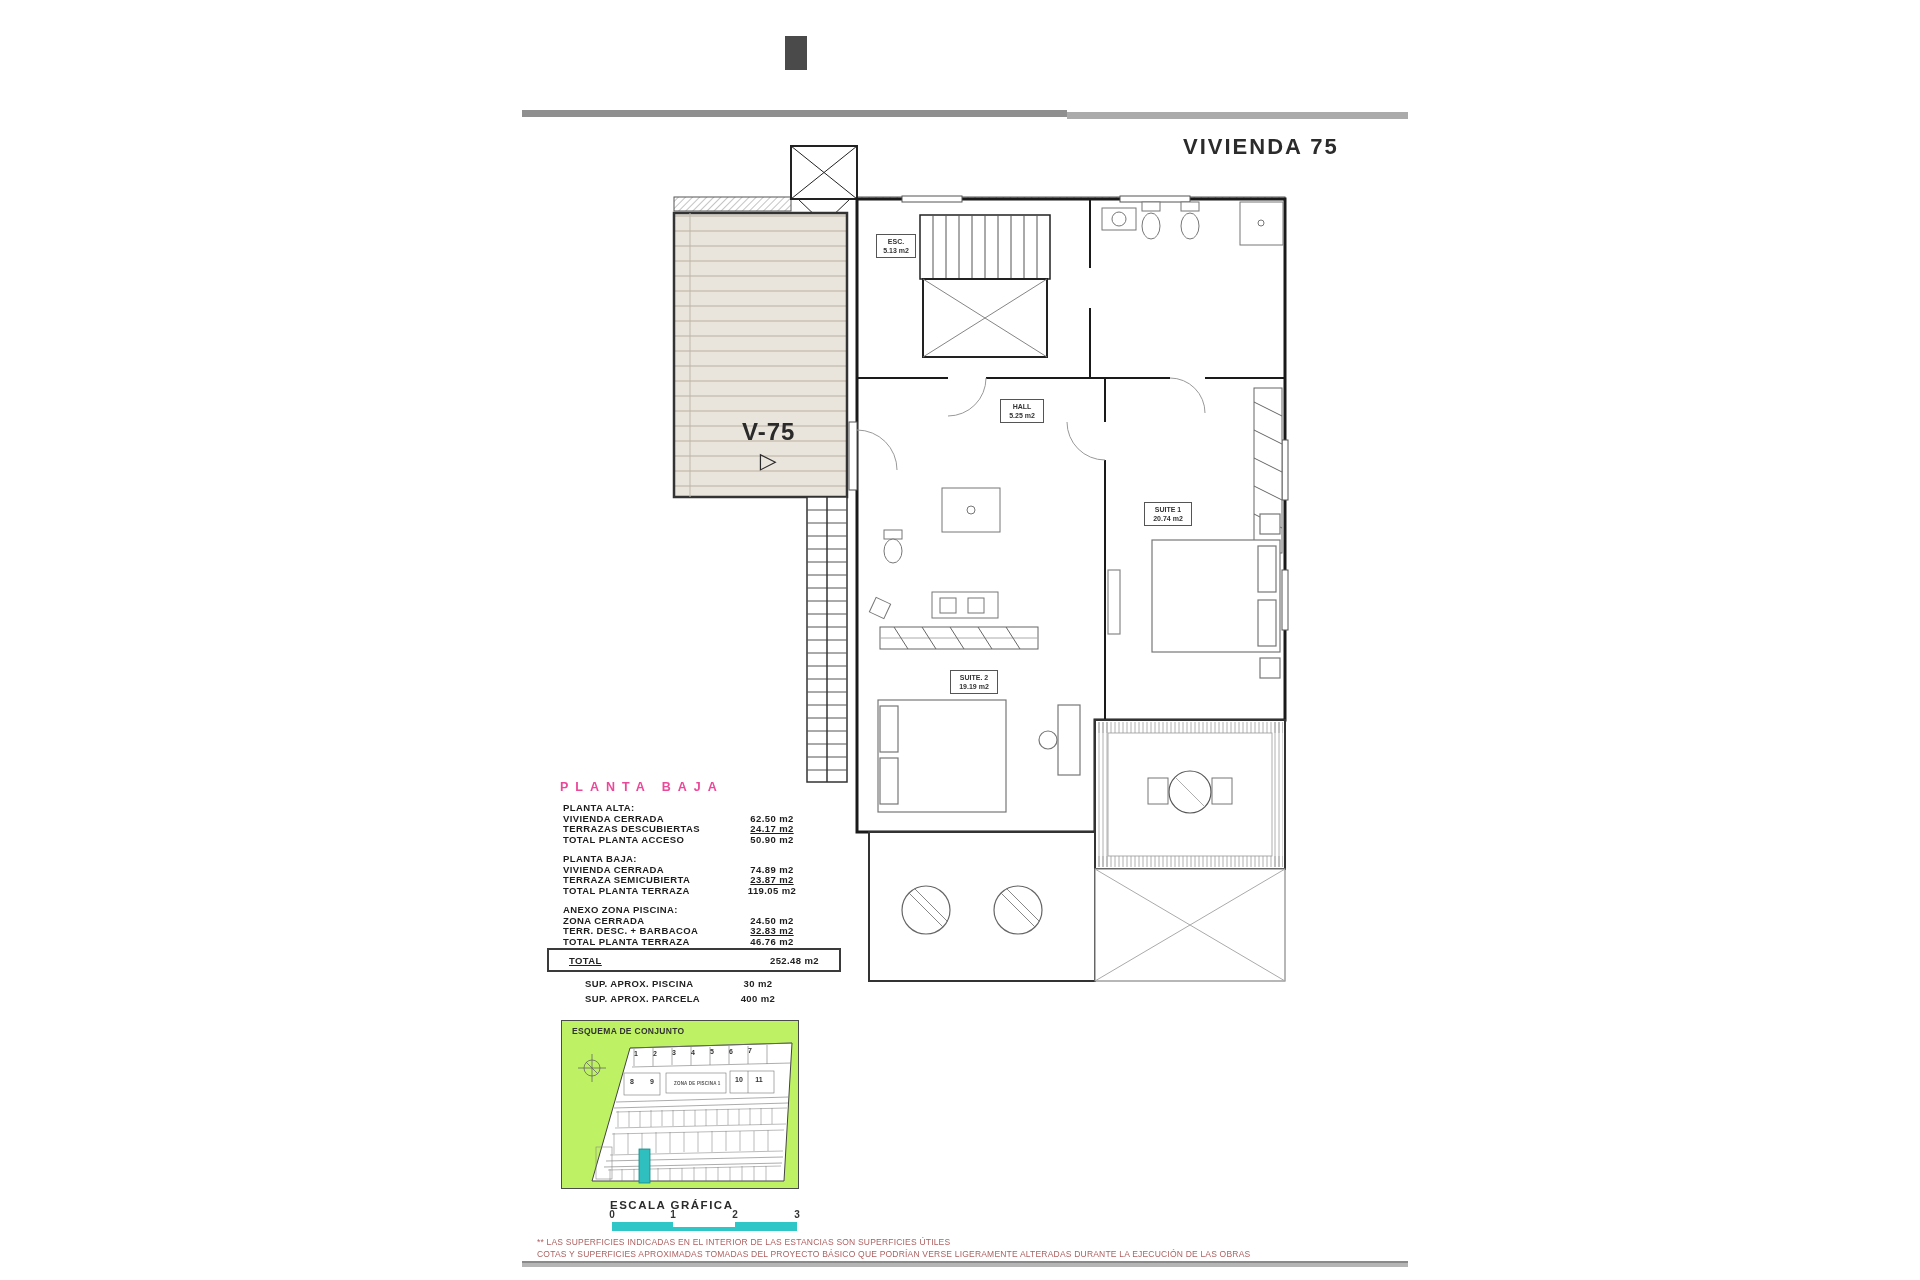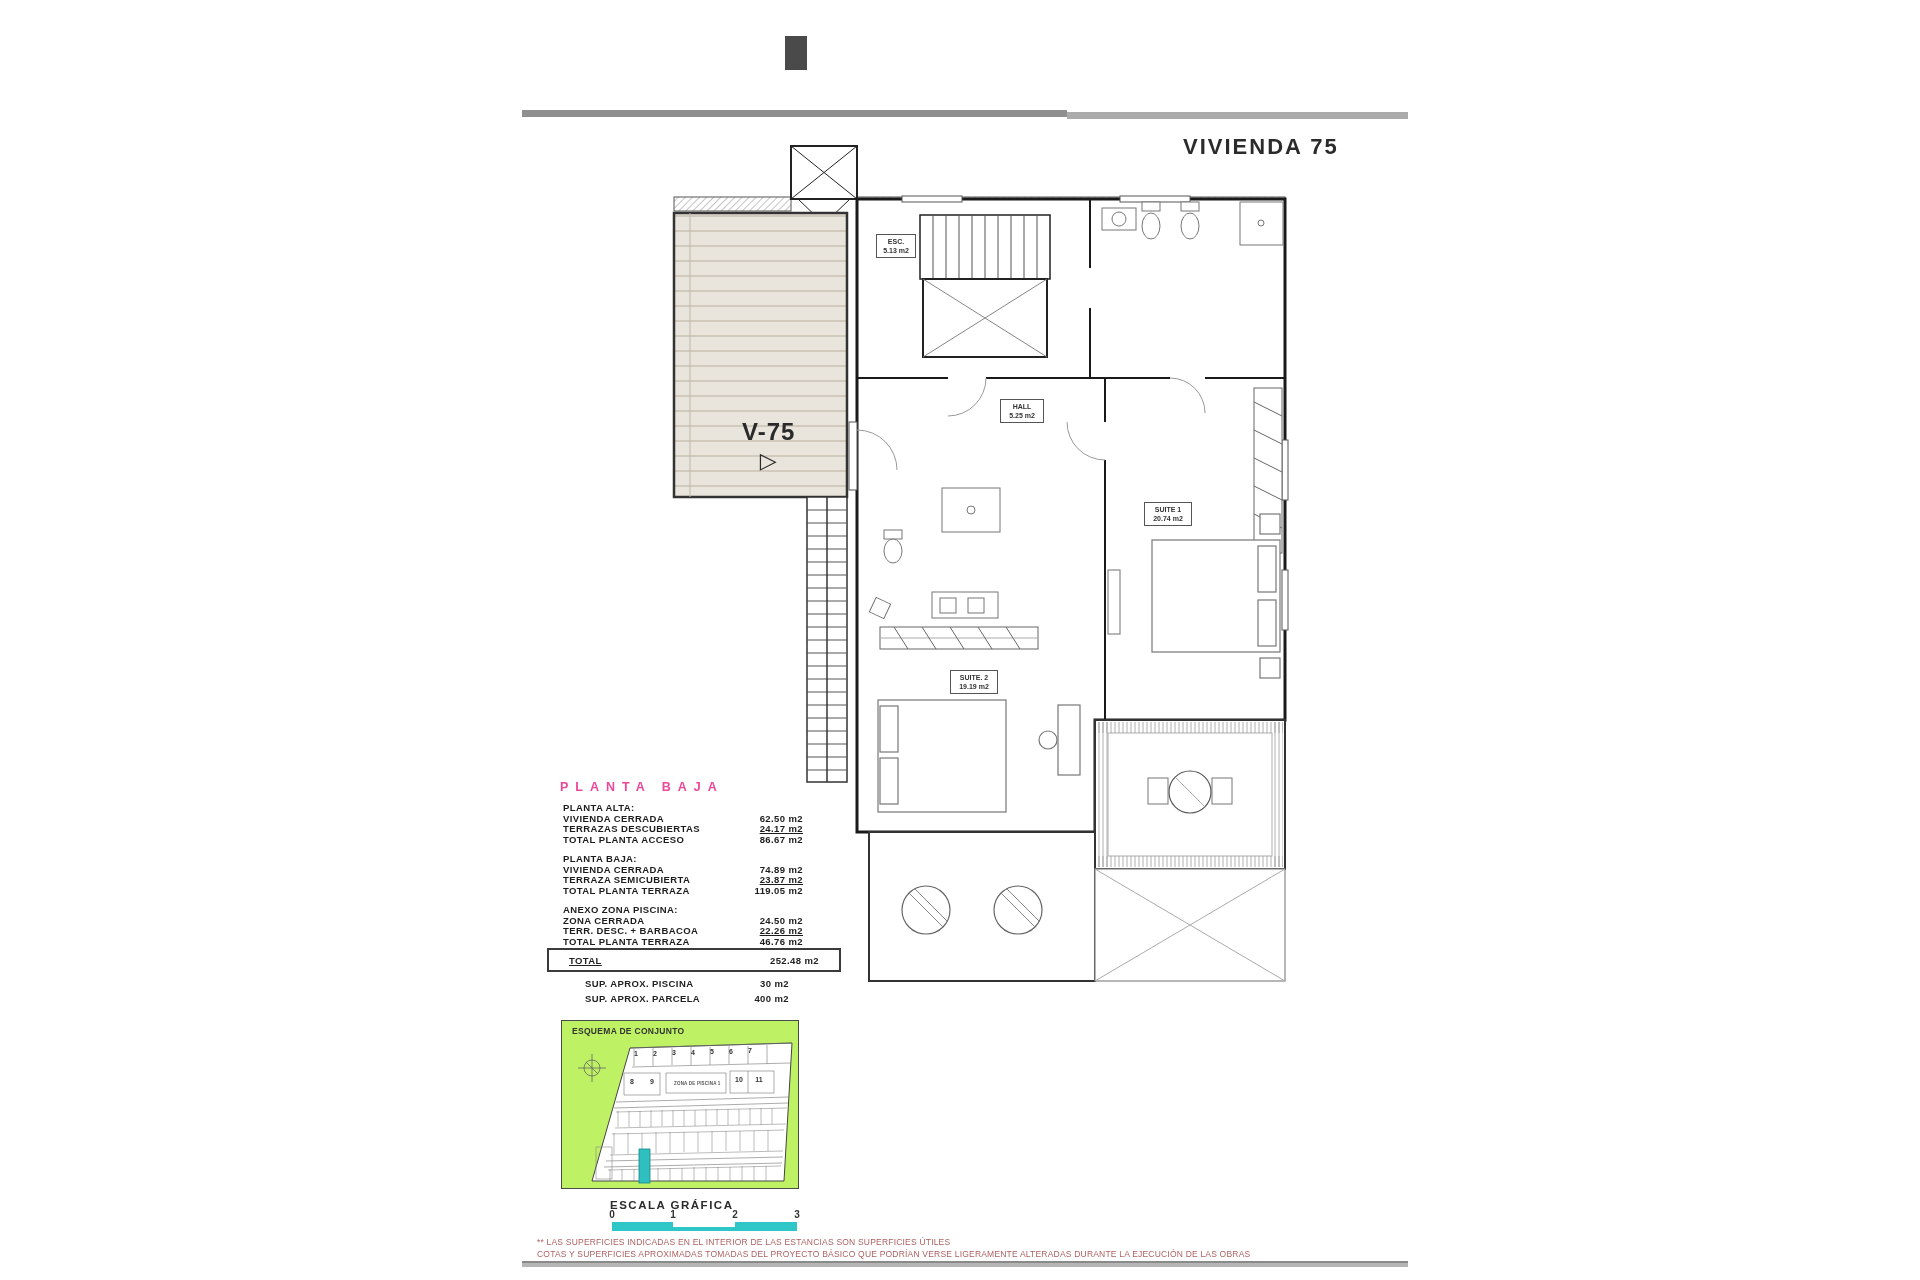--- a/index.html
+++ b/index.html
@@ -23,21 +23,21 @@
        letter-spacing:1px;z-index:5;display:flex;align-items:center;gap:2px;flex-direction:column;}
   .v75 .tri{font-size:22px;font-weight:400;}
 
   
   .table-wrap{position:absolute;left:545px;top:780px;width:258px;font-weight:700;color:#1c1c1c;}
   .t-heading{font-size:12.5px;font-weight:700;letter-spacing:7px;color:#ec4899;margin:0 0 9px 15px;}
   .t-group{margin-bottom:9px;}
   .t-title{font-size:9.5px;letter-spacing:.4px;line-height:10.5px;margin-left:18px;}
   .trow{display:flex;justify-content:space-between;font-size:9.5px;letter-spacing:.4px;
         line-height:10.5px;margin-left:18px;}
-  .tval{min-width:62px;text-align:right;}
+  .tval{min-width:62px;text-align:center;}
   .u{text-decoration:underline;}
   .total-box{position:absolute;left:547px;top:948px;width:250px;height:20px;border:2px solid #3a3a3a;
              display:flex;justify-content:space-between;align-items:center;padding:0 20px;
              font-size:9.5px;font-weight:700;letter-spacing:.4px;}
   .extras{position:absolute;left:585px;top:976px;width:204px;font-size:9.5px;font-weight:700;
           letter-spacing:.4px;}
   .extras .trow{margin-left:0;line-height:15px;}
 
   
   .site-box{position:absolute;left:561px;top:1020px;width:236px;height:167px;border:1.5px solid #4a4a4a;
@@ -290,21 +290,21 @@
       <div class="trow">
           <span>VIVIENDA CERRADA</span>
           <span class="tval">62.50 m2</span>
         </div>
       <div class="trow">
           <span>TERRAZAS DESCUBIERTAS</span>
           <span class="tval u">24.17 m2</span>
         </div>
       <div class="trow">
           <span>TOTAL PLANTA ACCESO</span>
-          <span class="tval">86.67 m2</span>
+          <span class="tval">50.90 m2</span>
         </div>
     </div>
 
     <div class="t-group">
       <div class="t-title">PLANTA BAJA:</div>
       <div class="trow">
           <span>VIVIENDA CERRADA</span>
           <span class="tval">74.89 m2</span>
         </div>
       <div class="trow">
@@ -318,21 +318,21 @@
     </div>
 
     <div class="t-group">
       <div class="t-title">ANEXO ZONA PISCINA:</div>
       <div class="trow">
           <span>ZONA CERRADA</span>
           <span class="tval">24.50 m2</span>
         </div>
       <div class="trow">
           <span>TERR. DESC. + BARBACOA</span>
-          <span class="tval u">22.26 m2</span>
+          <span class="tval u">32.83 m2</span>
         </div>
       <div class="trow">
           <span>TOTAL PLANTA TERRAZA</span>
           <span class="tval">46.76 m2</span>
         </div>
     </div>
   </div>
 
   <div class="total-box">
     <span class="u">TOTAL</span>

